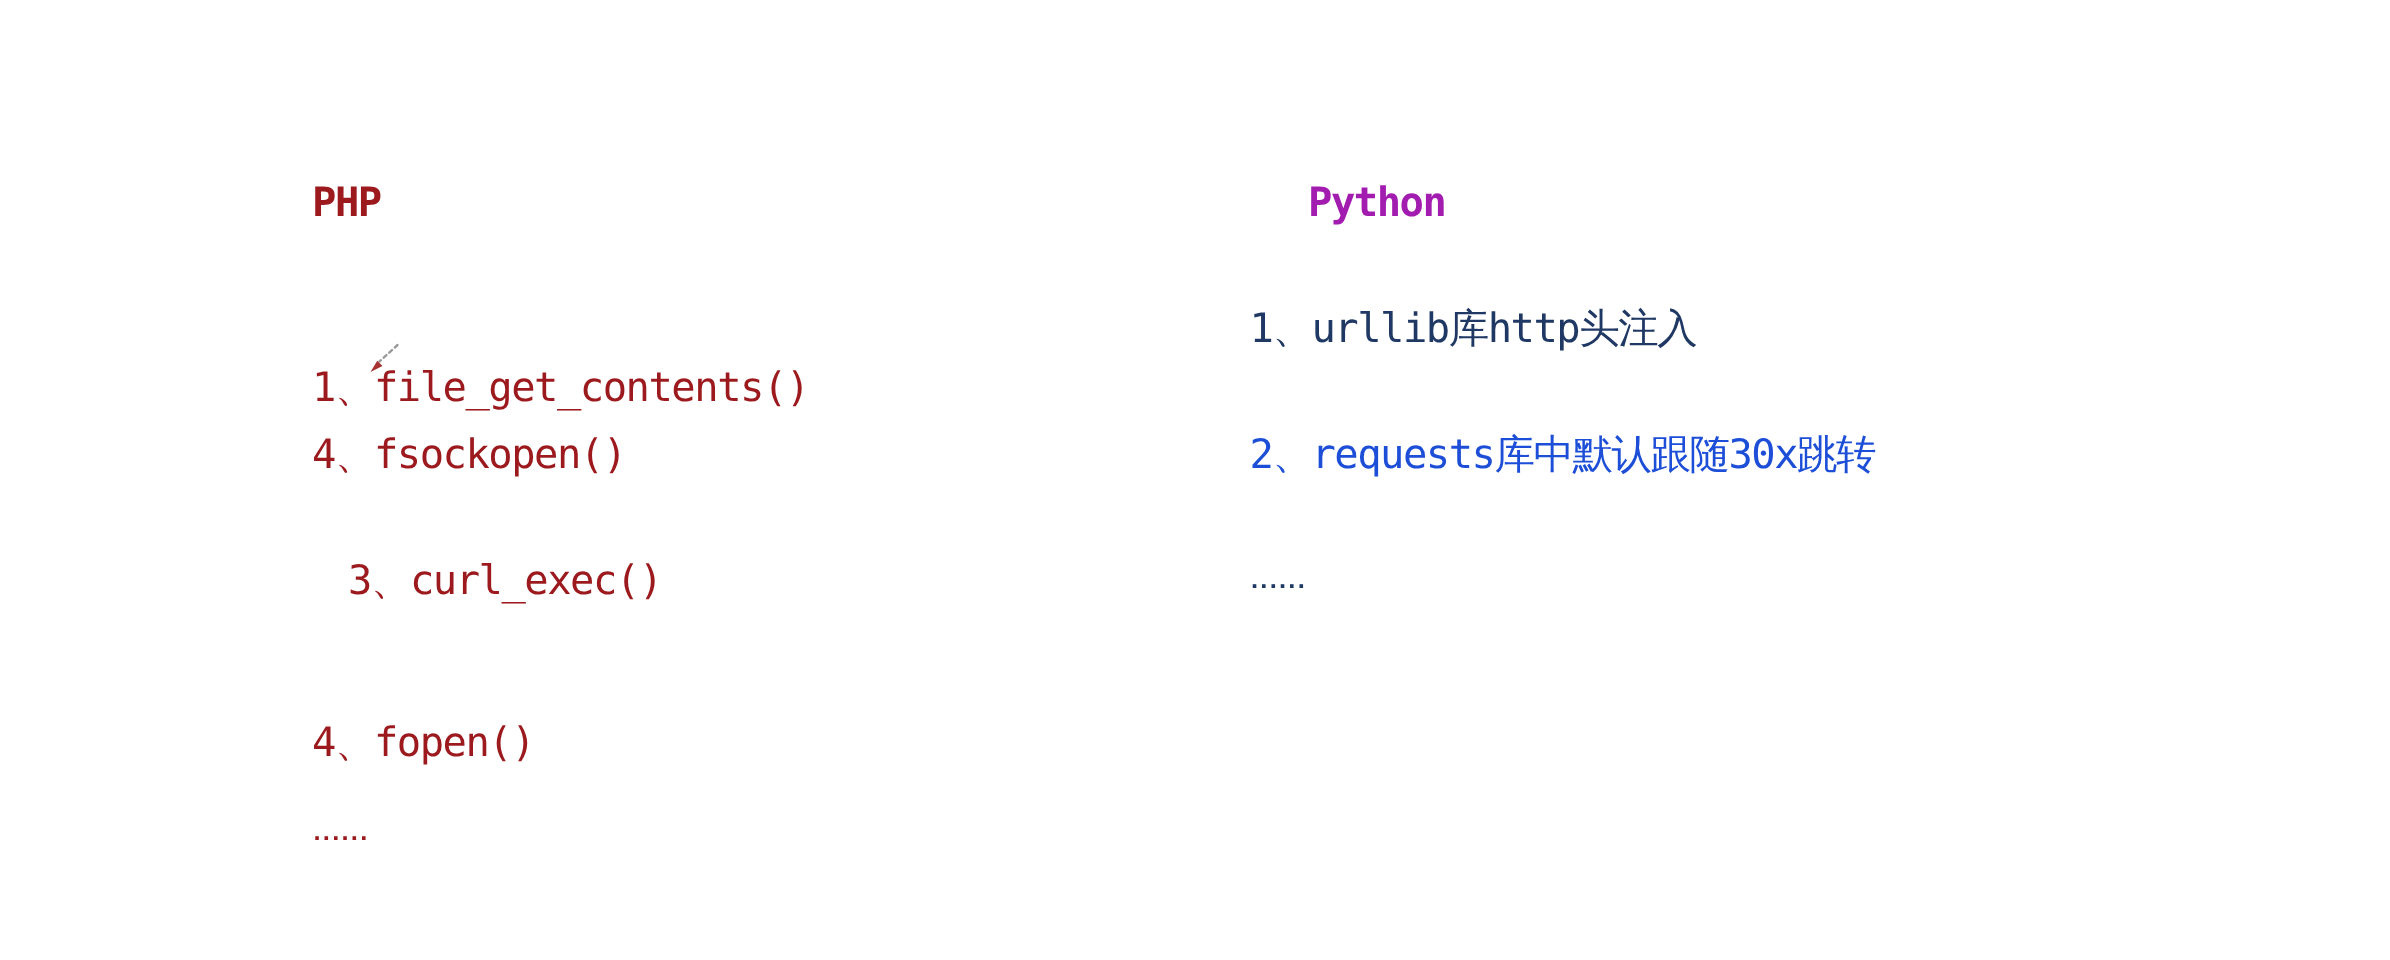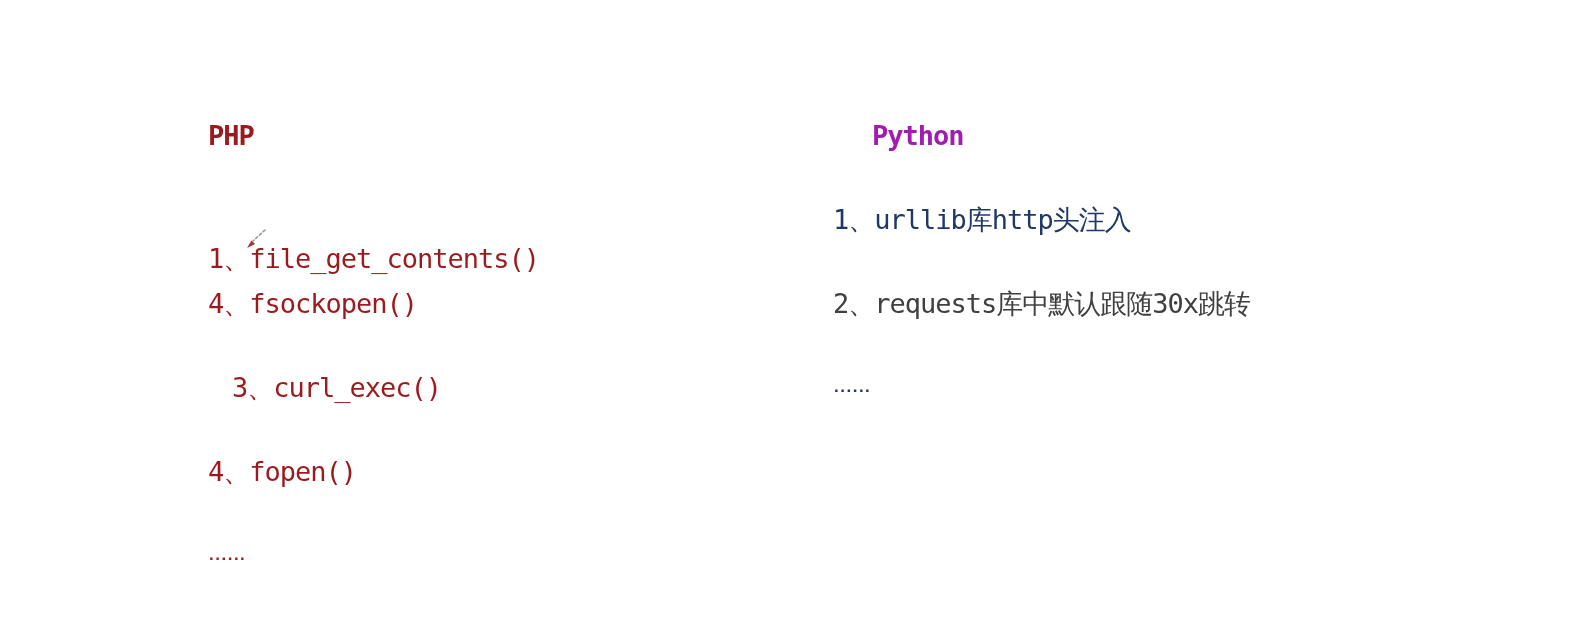--- a/index.html
+++ b/index.html
@@ -48,28 +48,28 @@
 </head>
 <body>
 
 <div class="slide">
 
   <section>
     <h2 class="heading" style="left: 208px; top: 120px; color: rgb(156, 26, 30);">PHP</h2>
     <div class="row" style="left: 208px; top: 215px; color: rgb(156, 26, 30); margin-top: 28px;">1、file_get_contents()</div>
     <div class="row" style="left: 208px; top: 288px; color: rgb(156, 26, 30);">4、fsockopen()</div>
     <div class="row" style="left: 208px; top: 372px; color: rgb(156, 26, 30); margin-left: 24px;">3、curl_exec()</div>
-    <div class="row" style="left: 208px; top: 456px; color: rgb(156, 26, 30);">4、fopen()</div>
+    <div class="row" style="left: 208px; top: 480px; color: rgb(156, 26, 30);">4、fopen()</div>
     <div class="dots" style="left: 209px; top: 546px; color: rgb(156, 26, 30);">......</div>
   </section>
 
   <section>
     <h2 class="heading" style="left: 833px; top: 120px; color: #a21caf; margin-left: 39px;">Python</h2>
     <div class="row" style="left: 833px; top: 204px; color: rgb(31, 56, 100);">1、urllib库http头注入</div>
-    <div class="row" style="left: 833px; top: 288px; color: #404040;">2、requests库中默认跟随30x跳转</div>
+    <div class="row" style="left: 833px; top: 288px; color: #1d4ed8;">2、requests库中默认跟随30x跳转</div>
     <div class="dots" style="left: 834px; top: 378px; color: rgb(31, 56, 100);">......</div>
   </section>
 
   <div class="cursor">
     <svg width="26" height="26" viewBox="0 0 26 26" aria-hidden="true">
       <line x1="21" y1="4" x2="9" y2="15" stroke="#9a9a9a" stroke-width="1.6" stroke-dasharray="2.5,2.5" stroke-linecap="round"></line>
       <path d="M3 22 L11 18 L7.5 14.5 Z" fill="#a83232"></path>
     </svg>
   </div>
 

